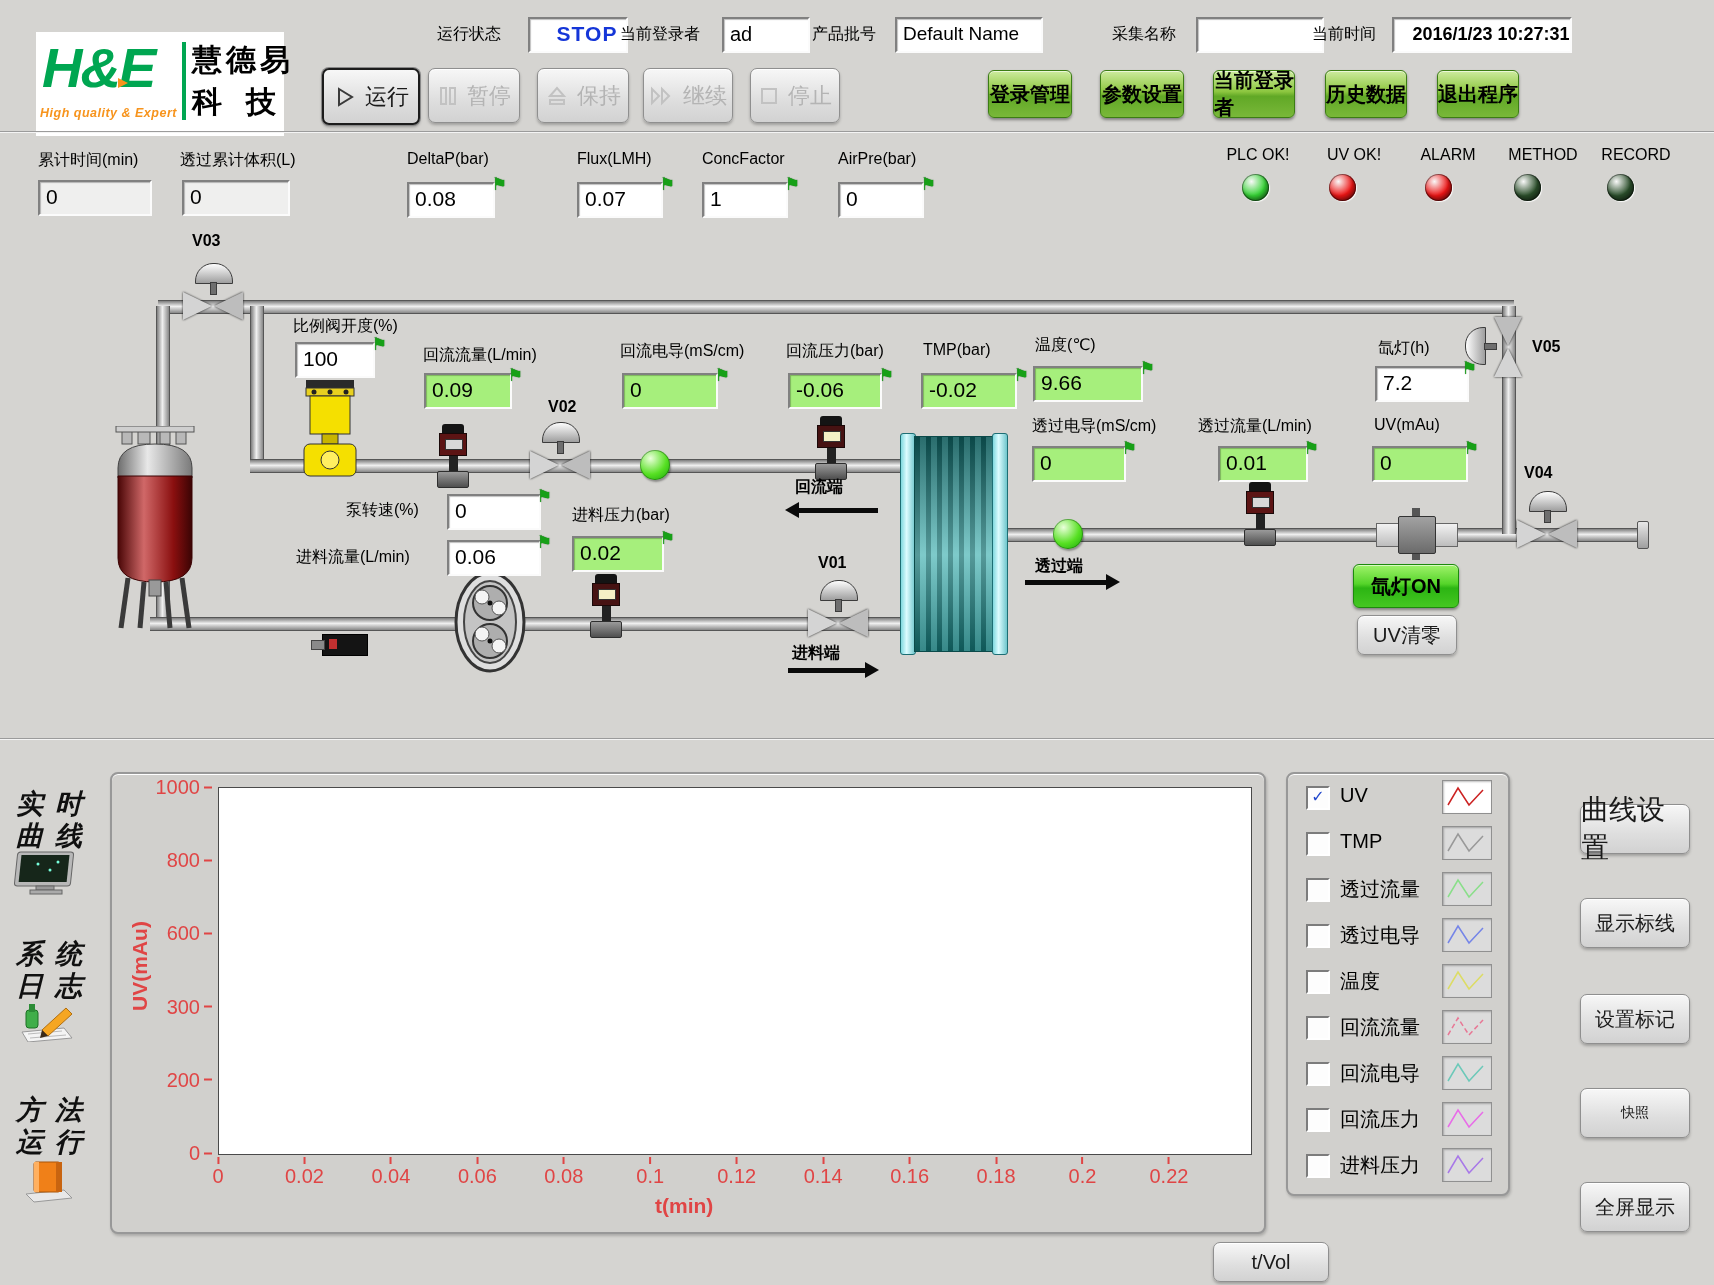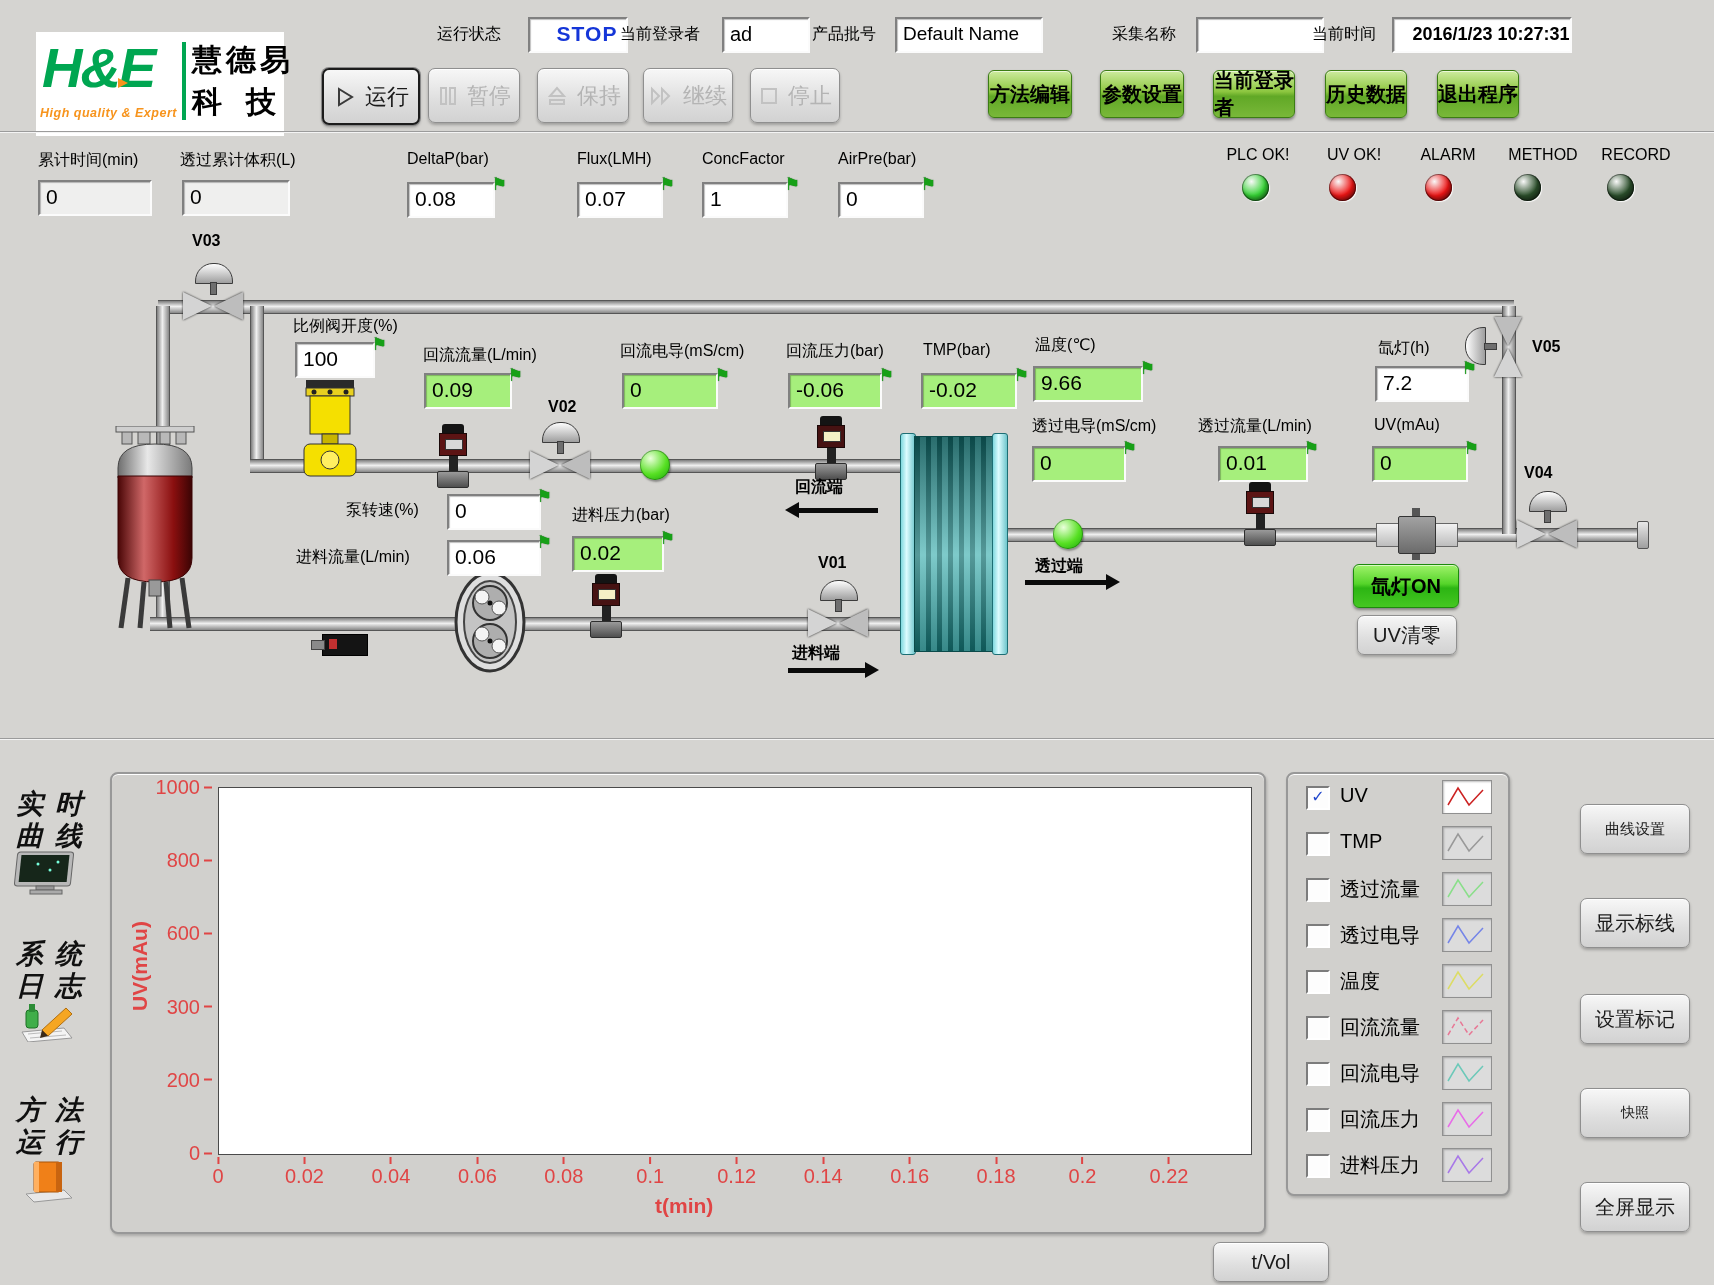--- a/index.html
+++ b/index.html
@@ -155,21 +155,21 @@
       </svg>
     <span>继续</span>
   </div>
   <div class="btn disabled" style="left:750px;top:68px;width:88px;height:53px;">
     <svg width="22" height="24">
         <rect x="4" y="5" width="14" height="14" fill="none" stroke="#3a3a3a" stroke-width="2"></rect>
       </svg>
     <span>停止</span>
   </div>
 
-  <div class="mbtn" style="left:988px;top:70px;width:82px;height:46px;">方法编辑</div>
+  <div class="mbtn" style="left:988px;top:70px;width:82px;height:46px;">登录管理</div>
   <div class="mbtn" style="left:1100px;top:70px;width:82px;height:46px;">参数设置</div>
   <div class="mbtn" style="left:1213px;top:70px;width:80px;height:46px;">当前登录者</div>
   <div class="mbtn" style="left:1325px;top:70px;width:80px;height:46px;">历史数据</div>
   <div class="mbtn" style="left:1437px;top:70px;width:80px;height:46px;">退出程序</div>
 
   <div class="hrline" style="top:131px;"></div>
 
   <div class="lbl" style="left:38px;top:150px;">累计时间(min)</div>
   <div class="box kbox" style="left:38px;top:180px;width:104px;height:32px;">0</div>
 
@@ -565,21 +565,21 @@
     </div>
     <div class="lgrow" style="top:370px;">
       <div class="cb"></div>
       <div class="lglabel">进料压力</div>
       <div class="sample"><svg width="46" height="30">
             <polyline points="5,24 15,7 26,24 40,9" fill="none" stroke-width="1.5" stroke="#a878e8"></polyline>
           </svg></div>
     </div>
   </div>
 
-  <div class="btn" style="left:1580px;top:804px;width:108px;height:48px;font-size:15px;">曲线设置</div>
+  <div class="btn" style="left:1580px;top:804px;width:108px;height:48px;font-size:28px;">曲线设置</div>
   <div class="btn" style="left:1580px;top:898px;width:108px;height:48px;font-size:20px;">显示标线</div>
   <div class="btn" style="left:1580px;top:994px;width:108px;height:48px;font-size:20px;">设置标记</div>
   <div class="btn" style="left:1580px;top:1088px;width:108px;height:48px;font-size:14px;">快照</div>
   <div class="btn" style="left:1580px;top:1182px;width:108px;height:48px;font-size:20px;">全屏显示</div>
 
   <div class="btn" style="left:1213px;top:1242px;width:114px;height:38px;font-size:20px;">t/Vol</div>
 
 </div>
 
 </body></html>

